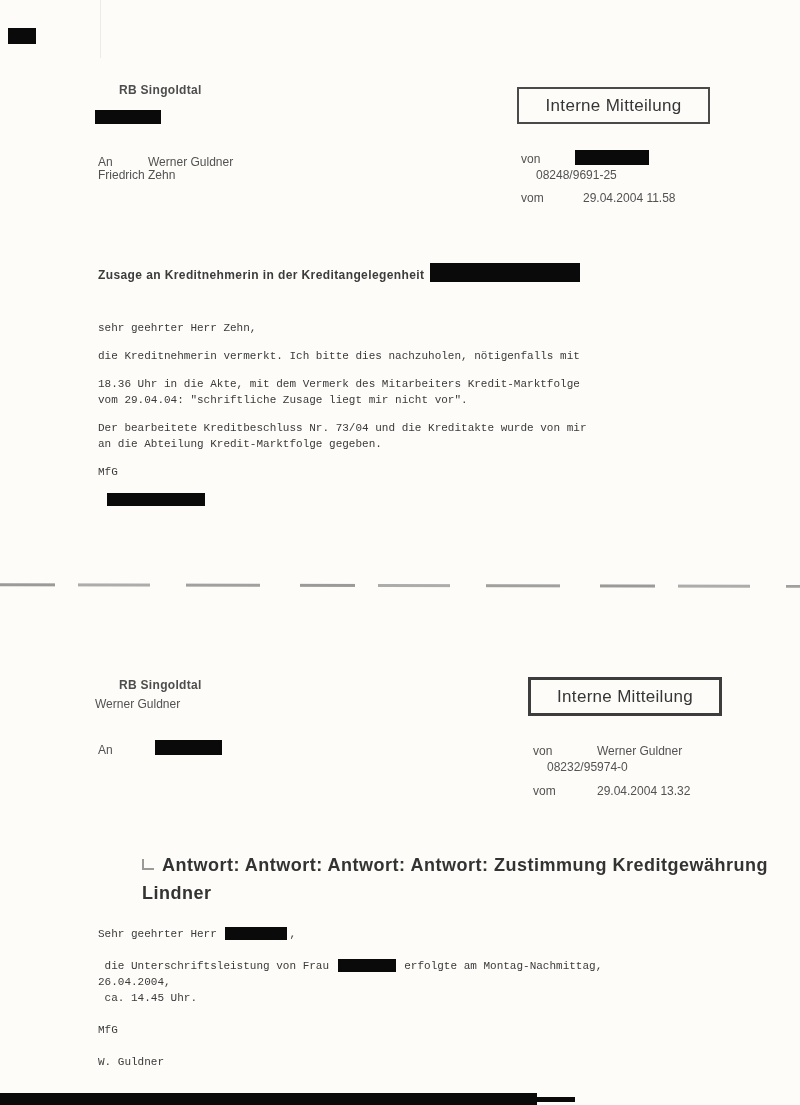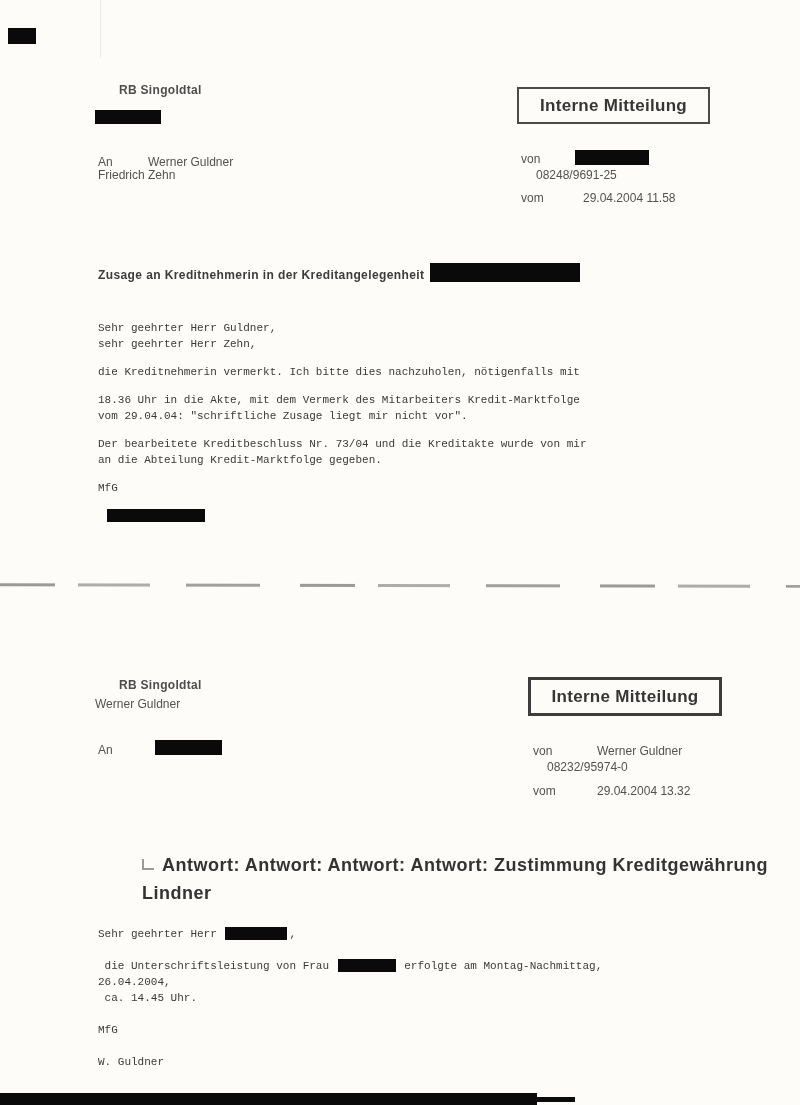--- a/index.html
+++ b/index.html
@@ -9,21 +9,21 @@
     font-family:"Liberation Sans", sans-serif;
     color:#3d3d3d;
   }
   .abs{position:absolute;}
   
   .org{font-weight:bold;font-size:12px;color:#4d4d4d;letter-spacing:.3px;margin-left:24px;}
   .small{font-size:12px;color:#525252;}
   .imbox{
     border:2px solid #4a4a4a;background:transparent;
     display:flex;align-items:center;justify-content:center;
-    font-weight:bold;font-size:17px;color:#363636;letter-spacing:.3px;
+    font-weight:normal;font-size:17px;color:#363636;letter-spacing:.3px;
   }
   .imbox.b2{border-width:3px;border-color:#3d3d3d;}
   
   .redact{background:var(--redact,#0a0a0a);display:inline-block;}
   .redact.blk{position:absolute;}
   .redact.inline{height:13px;vertical-align:text-bottom;margin:0 2px;}
   .redact.subjbar{height:19px;vertical-align:-3px;margin-left:6px;}
   
   .subject1{font-weight:bold;font-size:12px;color:#3c3c3c;letter-spacing:.4px;white-space:nowrap;}
   .subject2{font-weight:bold;font-size:18px;color:#333;letter-spacing:.5px;line-height:28px;margin-left:44px;}
@@ -70,21 +70,20 @@
 <div class="abs redact blk" style="left:575px;top:150px;width:74px;height:15px;"></div>
 <div class="abs small" style="left:536px;top:168px;">08248/9691-25</div>
 <div class="abs small" style="left:521px;top:191px;">vom</div>
 <div class="abs small" style="left:583px;top:191px;">29.04.2004 11.58</div>
 
 <div class="abs subject1" style="left:98px;top:263px;">
   <span>Zusage an Kreditnehmerin in der Kreditangelegenheit</span><span class="redact subjbar" style="width:150px;"></span>
 </div>
 
 <div class="abs mono m1" style="left:98px;top:320px;">
-    <div class="bline"><span>Sehr geehrter Herr Guldner,</span></div>
     <div class="bline"><span>sehr geehrter Herr Zehn,</span></div>
     <div class="bline empty"></div>
     <div class="bline"><span>die Kreditnehmerin vermerkt. Ich bitte dies nachzuholen, nötigenfalls mit</span></div>
     <div class="bline empty"></div>
     <div class="bline"><span>18.36 Uhr in die Akte, mit dem Vermerk des Mitarbeiters Kredit-Marktfolge</span></div>
     <div class="bline"><span>vom 29.04.04: "schriftliche Zusage liegt mir nicht vor".</span></div>
     <div class="bline empty"></div>
     <div class="bline"><span>Der bearbeitete Kreditbeschluss Nr. 73/04 und die Kreditakte wurde von mir</span></div>
     <div class="bline"><span>an die Abteilung Kredit-Marktfolge gegeben.</span></div>
     <div class="bline empty"></div>

